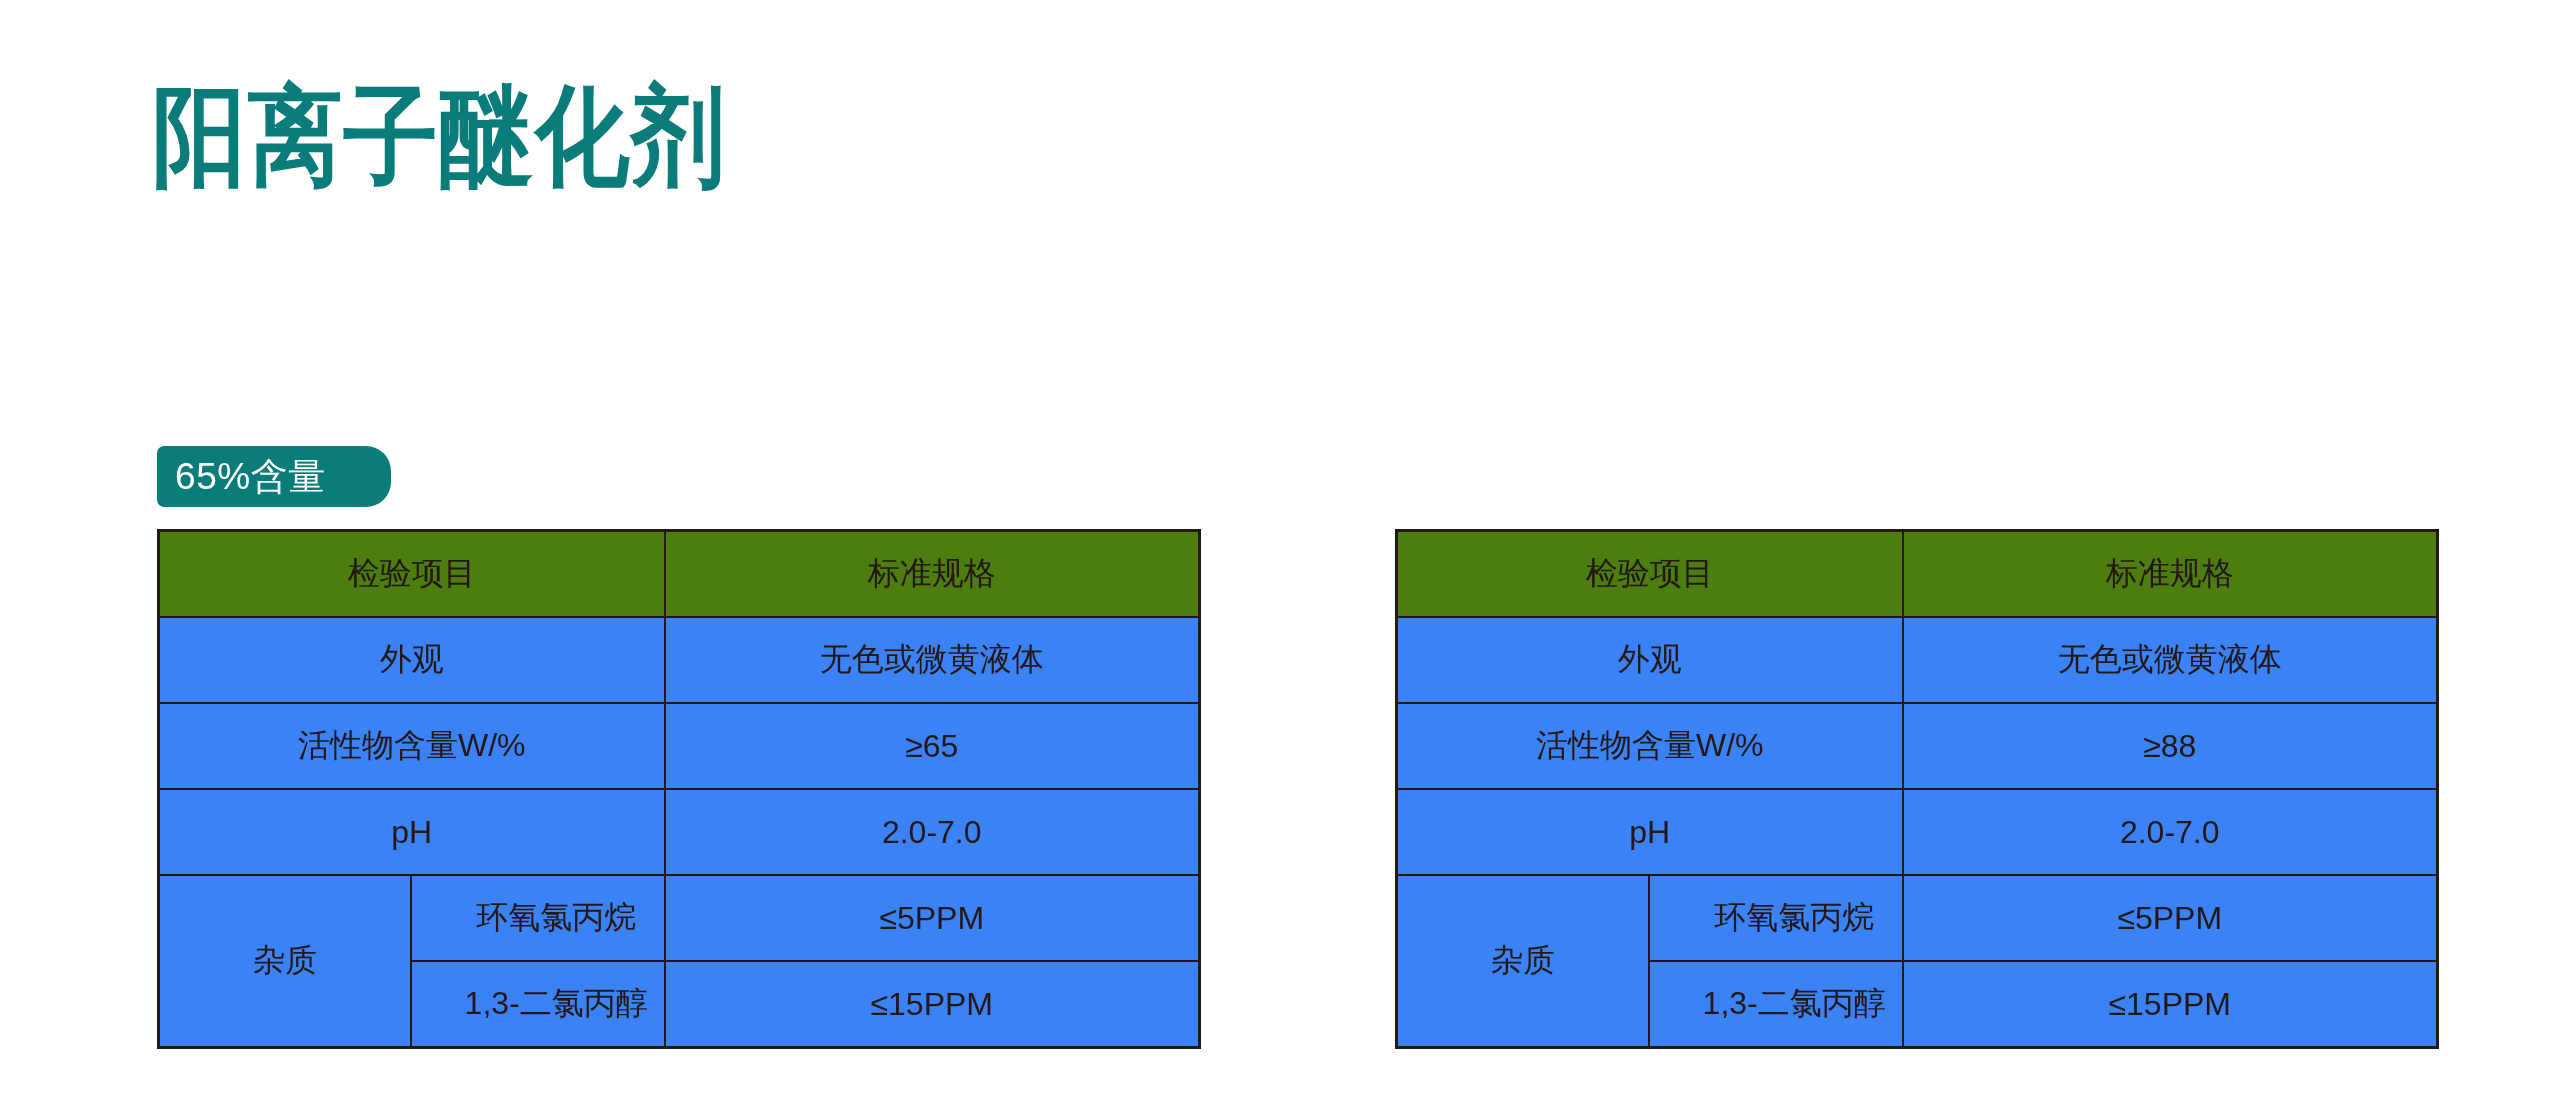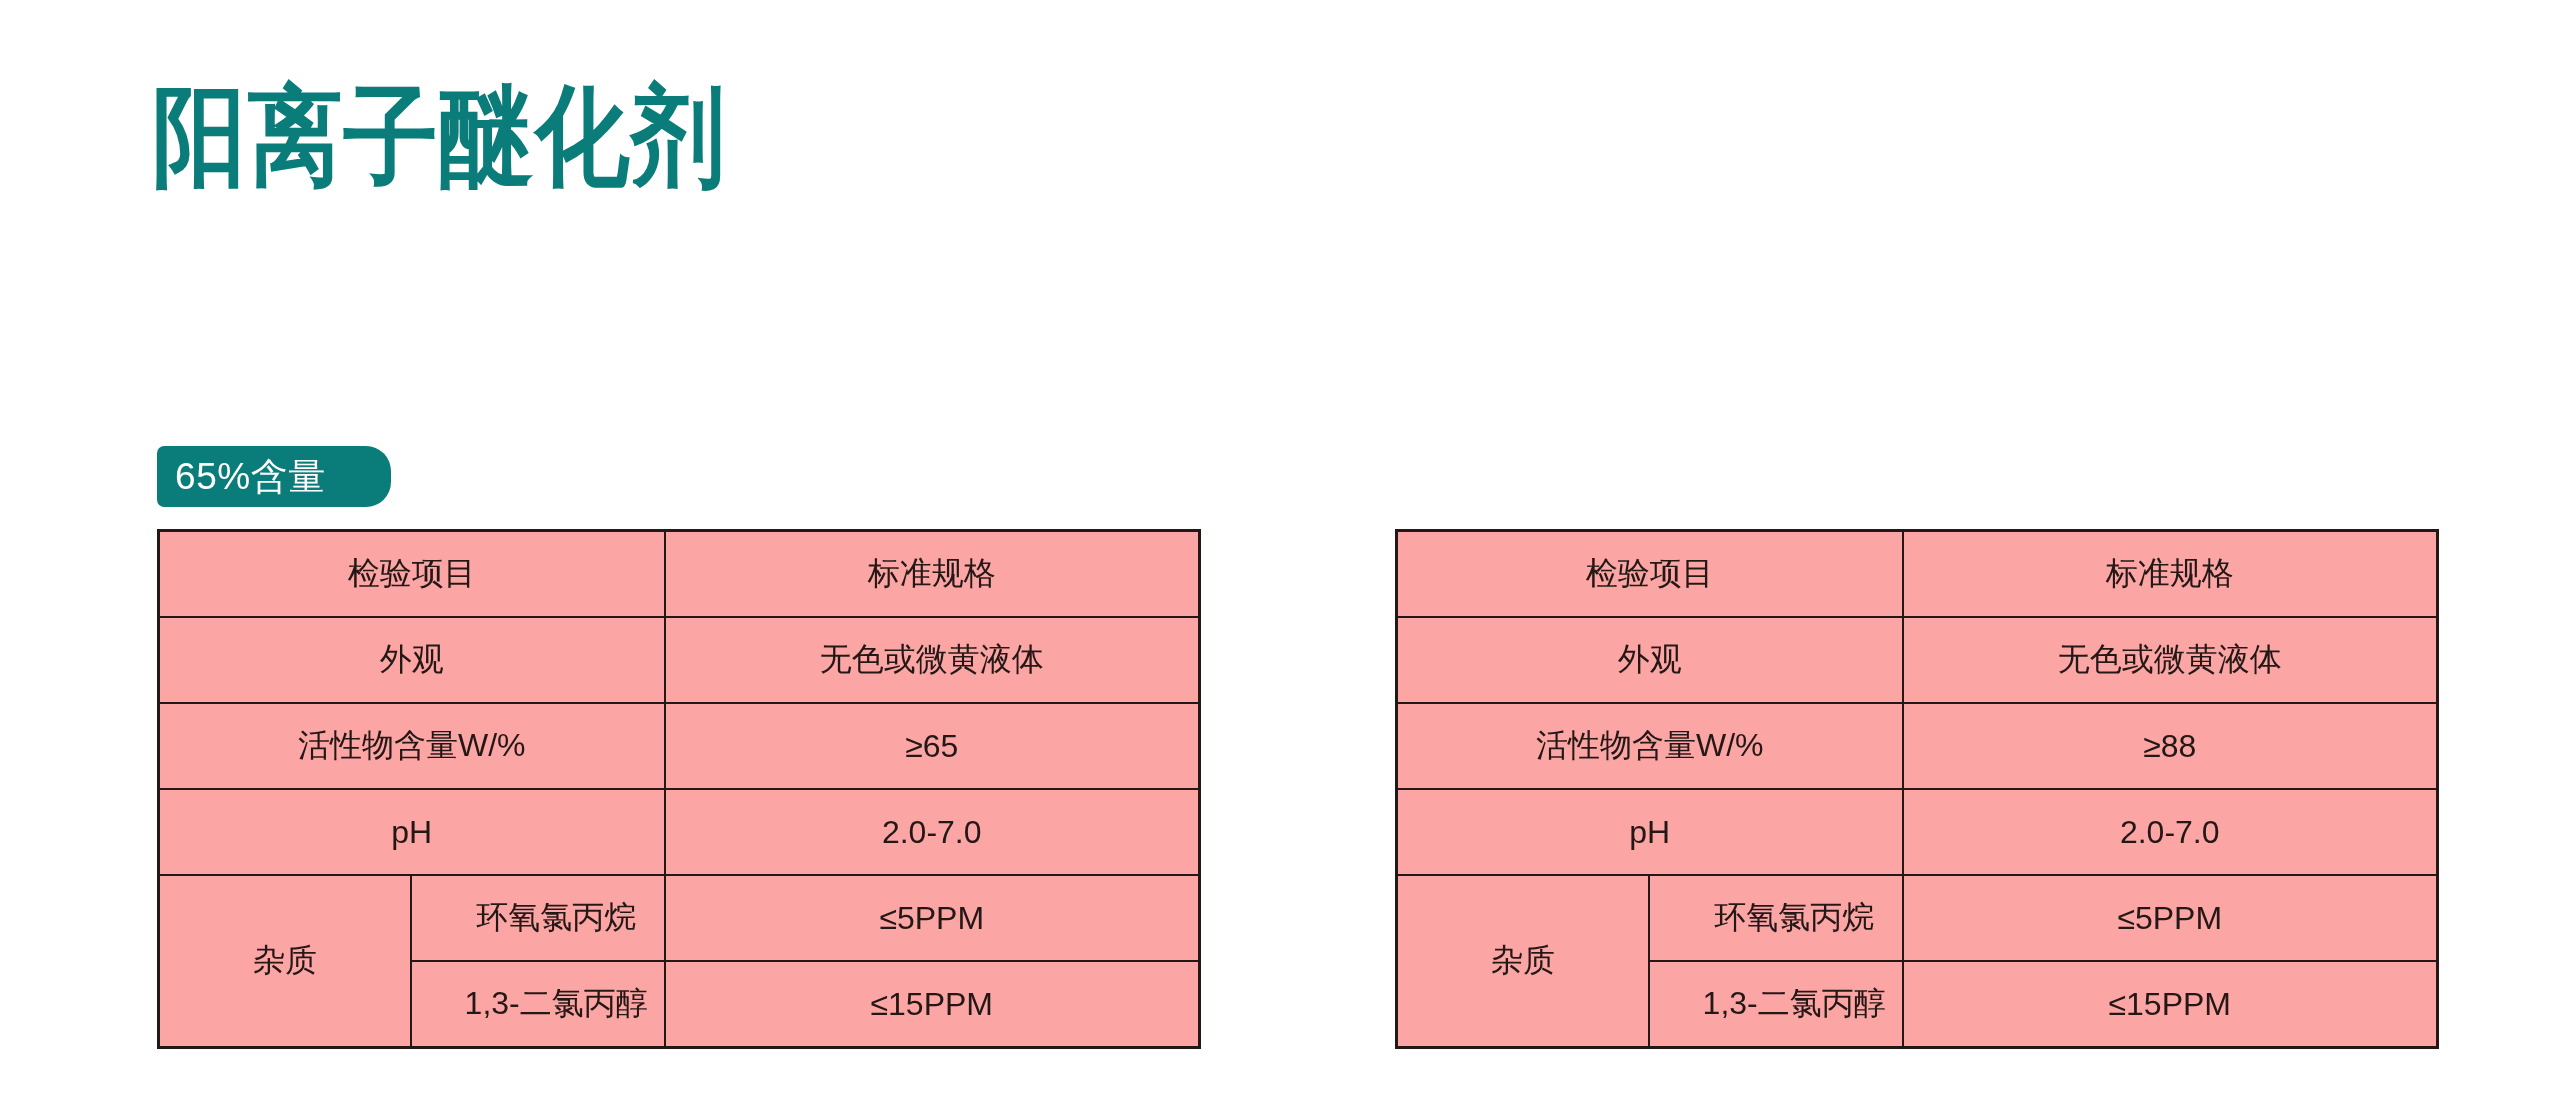--- a/index.html
+++ b/index.html
@@ -77,25 +77,25 @@
     text-align: center;
     vertical-align: middle;
     font-size: 32px;
     font-weight: 400;
     color: #231815;
     padding: 0;
     font-family: "Liberation Sans", "DejaVu Sans", sans-serif;
     white-space: nowrap;
   }
   .spec-table thead th {
-    background: #fca5a5;
+    background: #4d7c0f;
     height: 84px;
   }
   .spec-table tbody td {
-    background: #fca5a5;
+    background: #3b82f6;
     height: 84px;
   }
   .col-item  { width: 48.8%; }
   .col-spec  { width: 51.2%; }
   .sub-label { width: 17.8%; }
   .imp-row td.sub-name { border-left: 2.1px solid #231815; padding-left: 36px; }
 </style>
 </head>
 <body>
 

